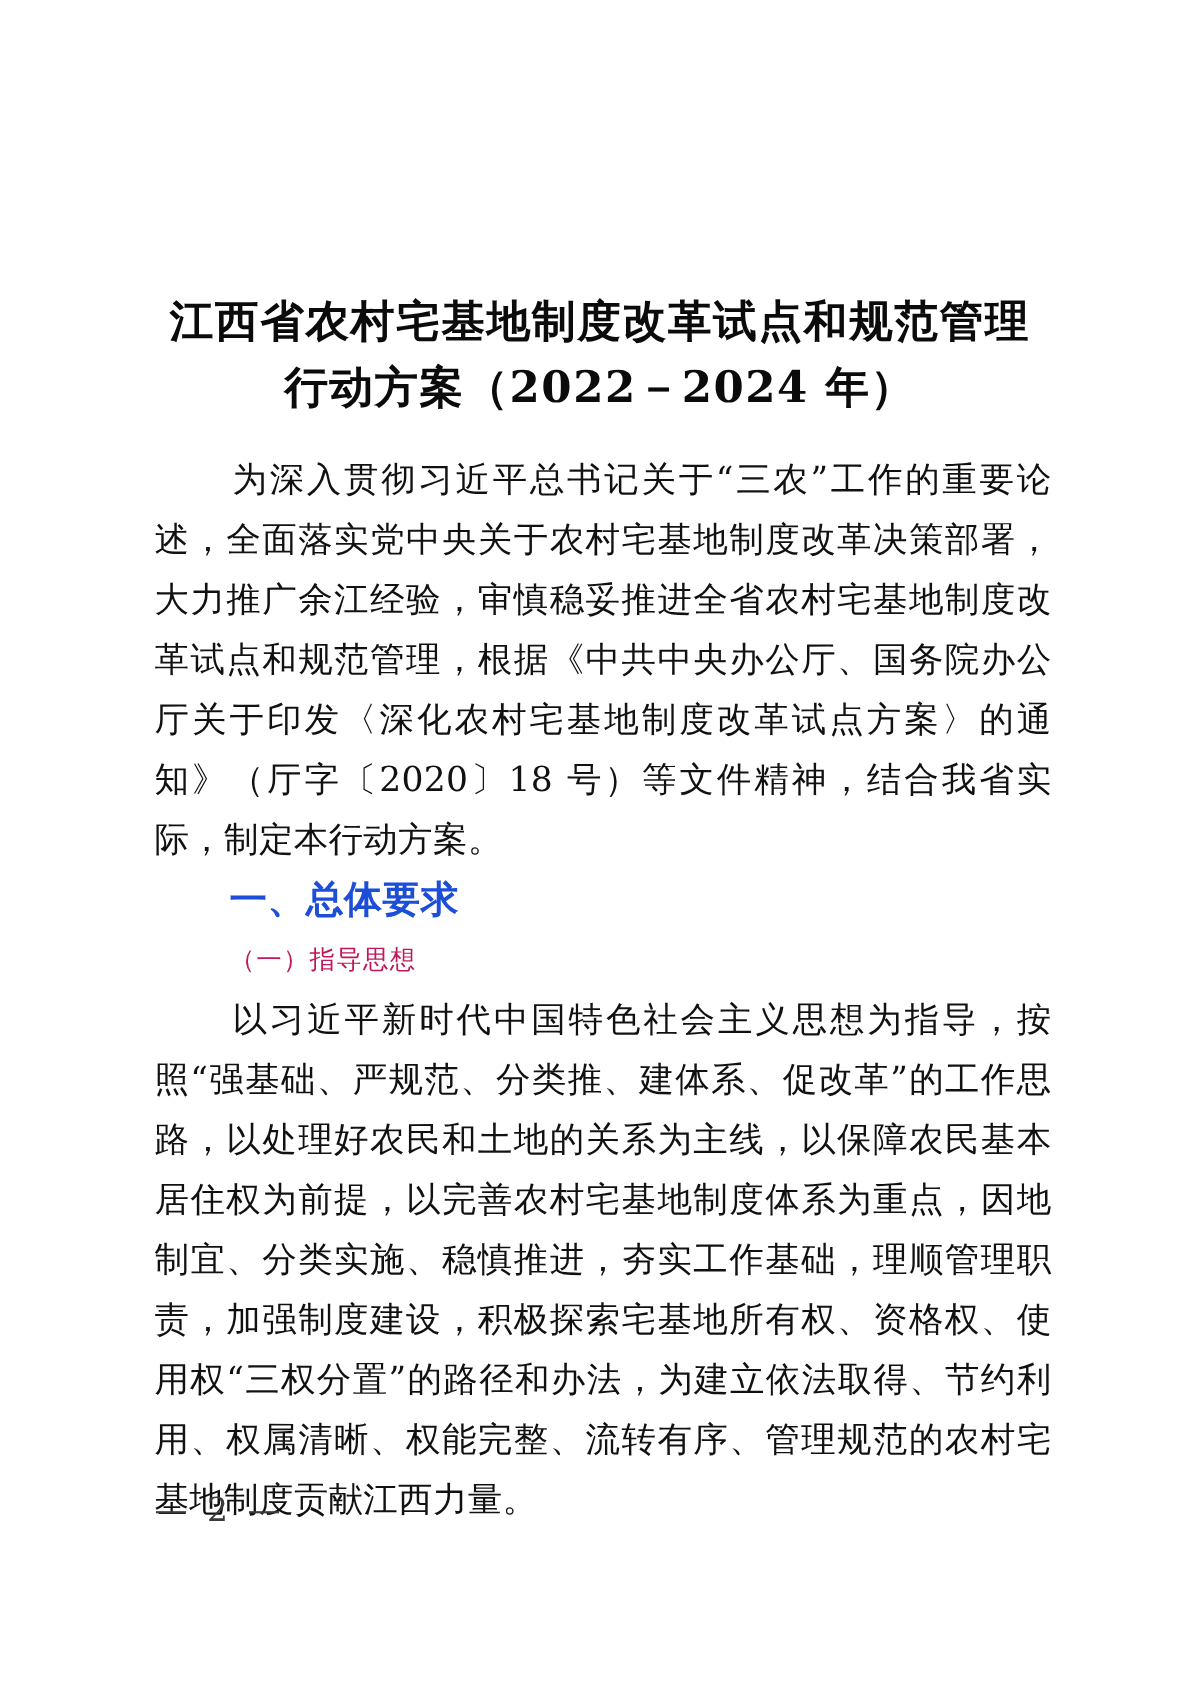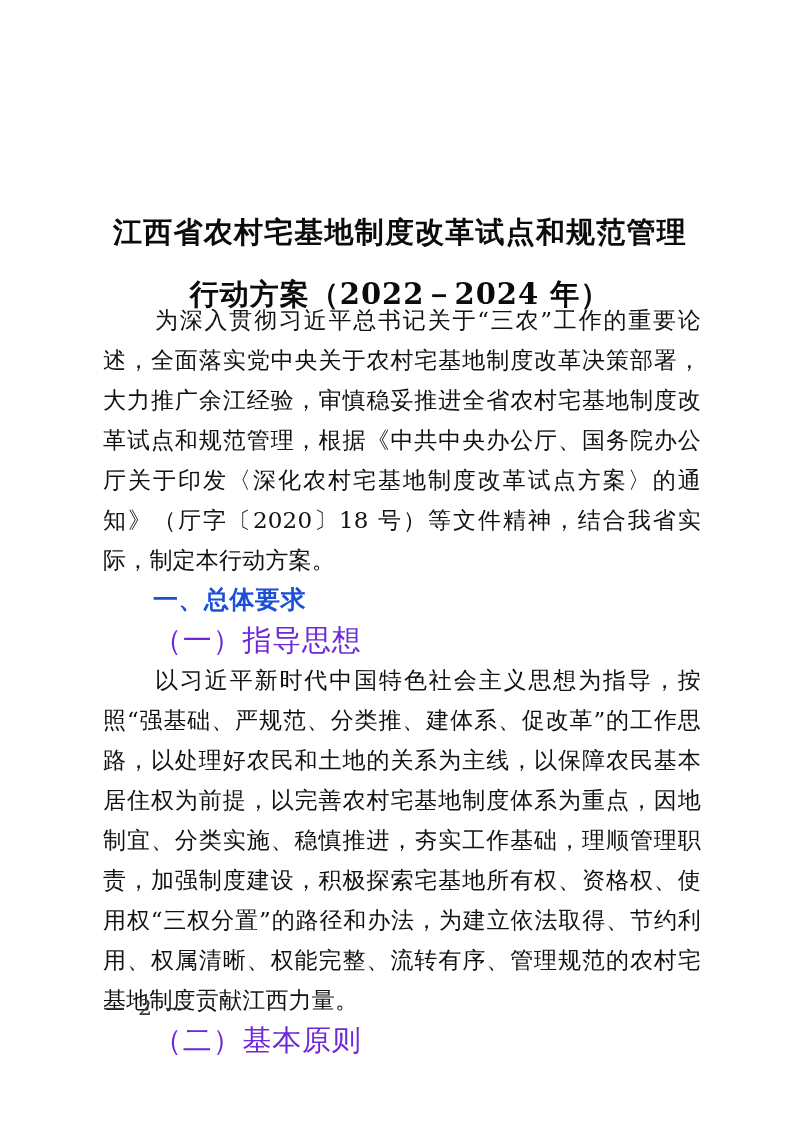--- a/index.html
+++ b/index.html
@@ -37,21 +37,20 @@
   }
 
   .title-line {
     font-family: "DejaVu Serif", "Liberation Serif", serif;
     font-weight: bold;
     font-size: 29px;
     line-height: 44px;
     letter-spacing: 1.2px;
     color: #0b0b0b;
     white-space: nowrap;
-    margin-top: 18px;
   }
 
   .title-line.second {
     letter-spacing: 1.0px;
   }
 
   
   .content {
     position: absolute;
     left: 103px;
@@ -81,24 +80,24 @@
     letter-spacing: 0.5px;
     color: #1d4ed8;
     margin: 0;
     text-indent: 50px;
   }
 
   
   .heading-2 {
     font-family: "DejaVu Serif", "Liberation Serif", serif;
     font-weight: normal;
-    font-size: 29px;
+    font-size: 17px;
     line-height: 40px;
     letter-spacing: 0.8px;
-    color: #6d28d9;
+    color: #be185d;
     margin: 0;
     text-indent: 50px;
   }
 
   
   .footer {
     position: absolute;
     left: 103px;
     top: 993px;
     width: 598px;
@@ -121,20 +120,19 @@
   <div class="doc-title">
     <div class="title-line">江西省农村宅基地制度改革试点和规范管理</div>
     <div class="title-line second">行动方案（2022－2024 年）</div>
   </div>
 
   <div class="content">
       <div class="para">为深入贯彻习近平总书记关于“三农”工作的重要论述，全面落实党中央关于农村宅基地制度改革决策部署，大力推广余江经验，审慎稳妥推进全省农村宅基地制度改革试点和规范管理，根据《中共中央办公厅、国务院办公厅关于印发〈深化农村宅基地制度改革试点方案〉的通知》（厅字〔2020〕18 号）等文件精神，结合我省实际，制定本行动方案。</div>
       <div class="heading-1">一、总体要求</div>
       <div class="heading-2">（一）指导思想</div>
       <div class="para">以习近平新时代中国特色社会主义思想为指导，按照“强基础、严规范、分类推、建体系、促改革”的工作思路，以处理好农民和土地的关系为主线，以保障农民基本居住权为前提，以完善农村宅基地制度体系为重点，因地制宜、分类实施、稳慎推进，夯实工作基础，理顺管理职责，加强制度建设，积极探索宅基地所有权、资格权、使用权“三权分置”的路径和办法，为建立依法取得、节约利用、权属清晰、权能完整、流转有序、管理规范的农村宅基地制度贡献江西力量。</div>
-      <div class="heading-2">（二）基本原则</div>
     </div>
 
   <div class="footer">
     <div class="page-number">— 2 —</div>
   </div>
 
 </div>
 
 </body></html>

